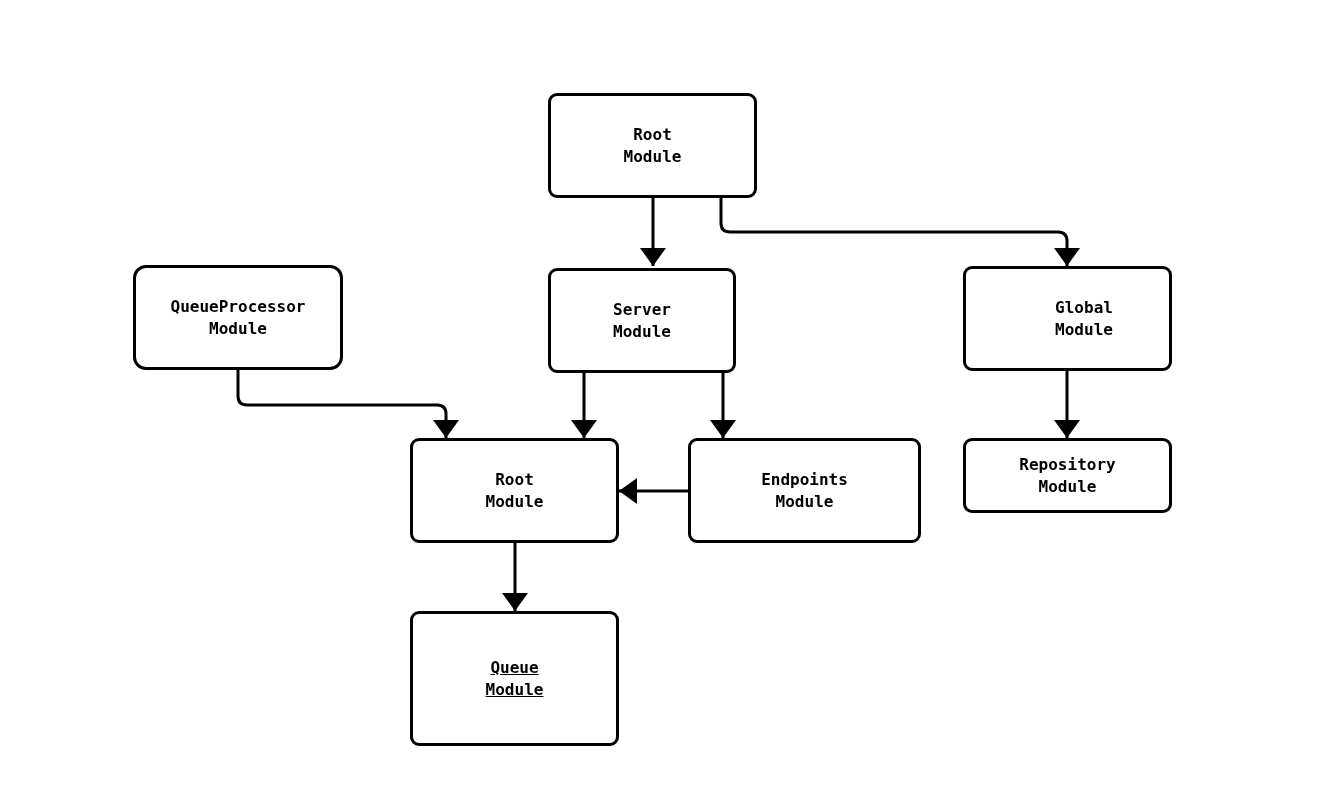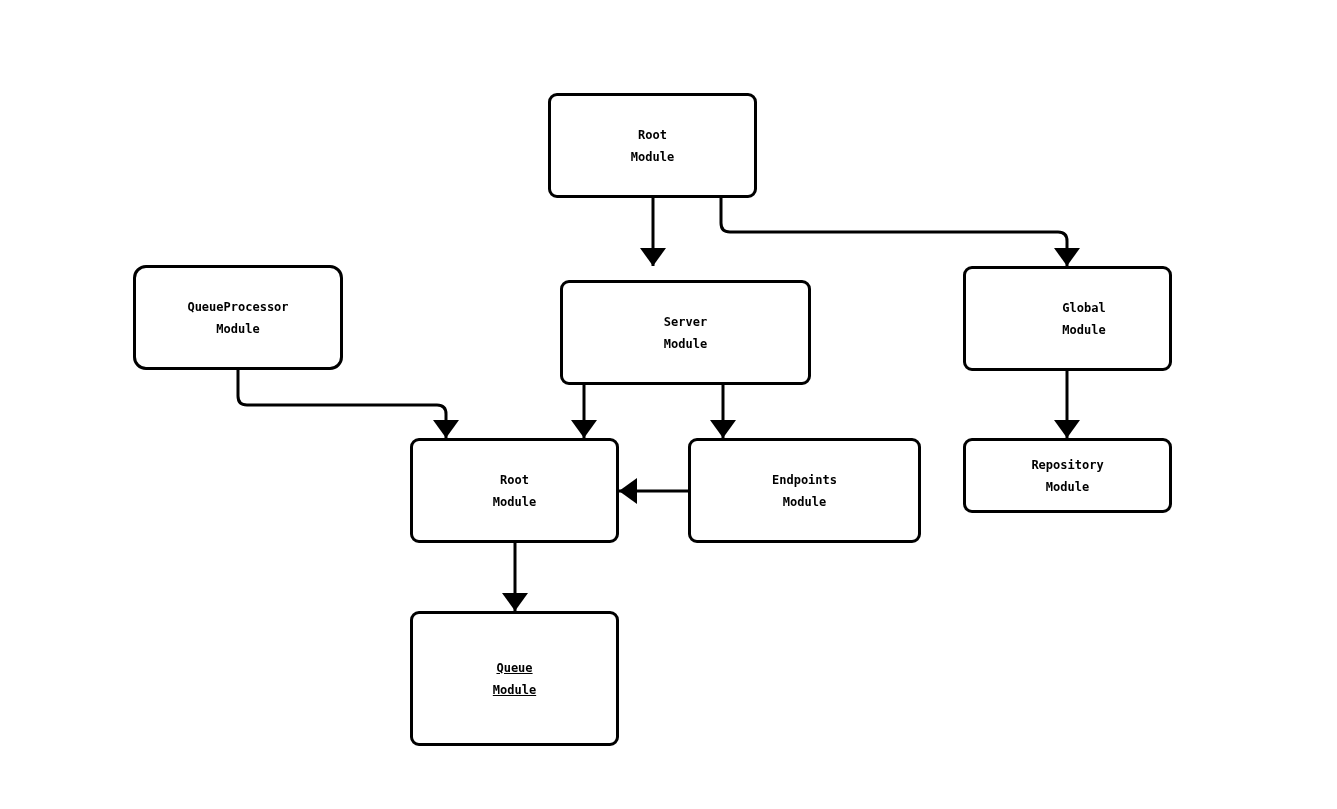--- a/index.html
+++ b/index.html
@@ -43,21 +43,21 @@
     box-sizing: border-box;
     background: var(--node-fill, #ffffff);
     border: 3px solid var(--stroke, #000000);
     border-radius: 9px;
     display: flex;
     flex-direction: column;
     align-items: center;
     justify-content: center;
   }
   .node-line {
-    font-size: 12px;
+    font-size: 16px;
     font-weight: bold;
     line-height: 22px;
     color: var(--text, #000000);
     text-align: center;
     white-space: pre;
   }
 </style>
 </head>
 <body>
 
@@ -79,21 +79,21 @@
     </svg>
   <div class="nodes-layer">
       <div class="node" style="left: 548px; top: 93px; width: 209px; height: 105px;">
         <div class="node-line">Root</div>
         <div class="node-line">Module</div>
       </div>
       <div class="node" style="left: 133px; top: 265px; width: 210px; height: 105px; border-radius: 13px;">
         <div class="node-line">QueueProcessor</div>
         <div class="node-line">Module</div>
       </div>
-      <div class="node" style="left: 548px; top: 280px; width: 251px; height: 105px; margin-left: 12px;">
+      <div class="node" style="left: 548px; top: 268px; width: 188px; height: 105px;">
         <div class="node-line">Server</div>
         <div class="node-line">Module</div>
       </div>
       <div class="node" style="left: 963px; top: 266px; width: 209px; height: 105px; padding-left: 33px;">
         <div class="node-line">Global</div>
         <div class="node-line">Module</div>
       </div>
       <div class="node" style="left: 410px; top: 438px; width: 209px; height: 105px;">
         <div class="node-line">Root</div>
         <div class="node-line">Module</div>

